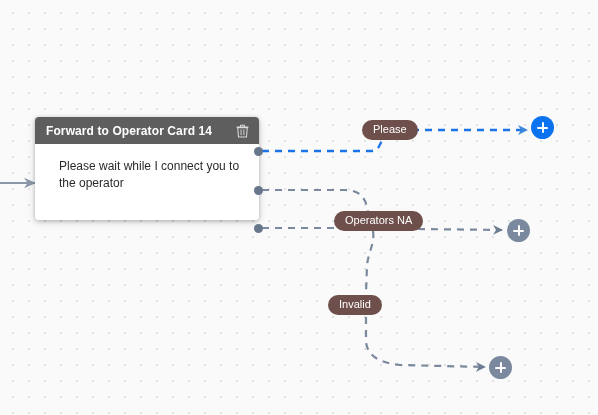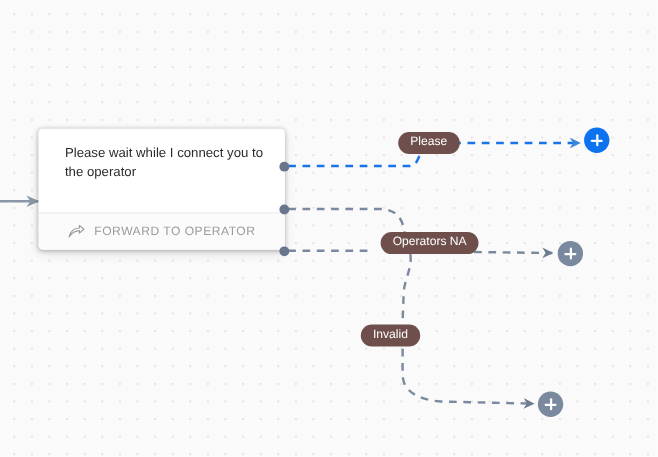--- a/index.html
+++ b/index.html
@@ -178,39 +178,45 @@
       <path d="M366,317 L366,340 C366,356 380,363 400,365 L485,367" fill="none" stroke="#7b899e" stroke-width="2.2" stroke-dasharray="7 6" marker-end="url(#arrow-gray)"></path>
     </g>
 
     <g>
       <path d="M262,228 L334,228" fill="none" stroke="#7b899e" stroke-width="2.2" stroke-dasharray="7 6"></path>
       <path d="M418,229 L502,230" fill="none" stroke="#7b899e" stroke-width="2.2" stroke-dasharray="7 6" marker-end="url(#arrow-gray)"></path>
     </g>
   </svg>
 
   <div class="node-card">
+    <div class="card-header">
+      <div class="card-title">Forward to Operator Card 14</div>
+      <div class="trash-btn">
+        <svg width="13" height="14" viewBox="0 0 13 14">
+          <path d="M1.7,3.6 L11.3,3.6 L10.5,13 L2.5,13 Z" fill="none" stroke="#dcdcdc" stroke-width="1.05"></path>
+          <line x1="0.6" y1="3.1" x2="12.4" y2="3.1" stroke="#dcdcdc" stroke-width="1.15"></line>
+          <path d="M4.6,3.0 L4.6,1.2 L8.4,1.2 L8.4,3.0" fill="none" stroke="#dcdcdc" stroke-width="1.05"></path>
+          <line x1="5.1" y1="5.4" x2="5.1" y2="11.2" stroke="#dcdcdc" stroke-width="0.95"></line>
+          <line x1="7.9" y1="5.4" x2="7.9" y2="11.2" stroke="#dcdcdc" stroke-width="0.95"></line>
+        </svg>
+      </div>
+    </div>
 
     <div class="card-body">
       <div class="card-body-text">Please wait while I connect you to the operator</div>
     </div>
 
-    <div class="card-footer">
-      <svg class="forward-icon" width="15" height="13" viewBox="0 0 15 13">
-        <path d="M0.8,11.4 C2.2,5.6 6.0,3.4 10.2,3.3 L10.2,0.9 L14.2,4.4 L10.2,7.9 L10.2,5.6 C6.6,5.6 3.4,7.3 0.8,11.4 Z" fill="none" stroke="#9b9b9b" stroke-width="1.05" stroke-linejoin="round"></path>
-      </svg>
-      <span class="card-footer-label">FORWARD TO OPERATOR</span>
-    </div>
   </div>
 
   <div class="port" style="left:254px; top:147px;"></div>
   <div class="port" style="left:254px; top:186px;"></div>
   <div class="port" style="left:254px; top:224px;"></div>
 
   <div class="pill" style="left:362px; top:120px;">Please</div>
-  <div class="pill" style="left:334px; top:211px;margin-left:12px;">Operators NA</div>
+  <div class="pill" style="left:334px; top:211px;">Operators NA</div>
   <div class="pill" style="left:328px; top:295px;">Invalid</div>
 
   <div class="add-btn blue" style="left:531px; top:116px;">
     <span class="plus-h"></span>
     <span class="plus-v"></span>
   </div>
   <div class="add-btn gray" style="left:507px; top:219px;">
     <span class="plus-h"></span>
     <span class="plus-v"></span>
   </div>

